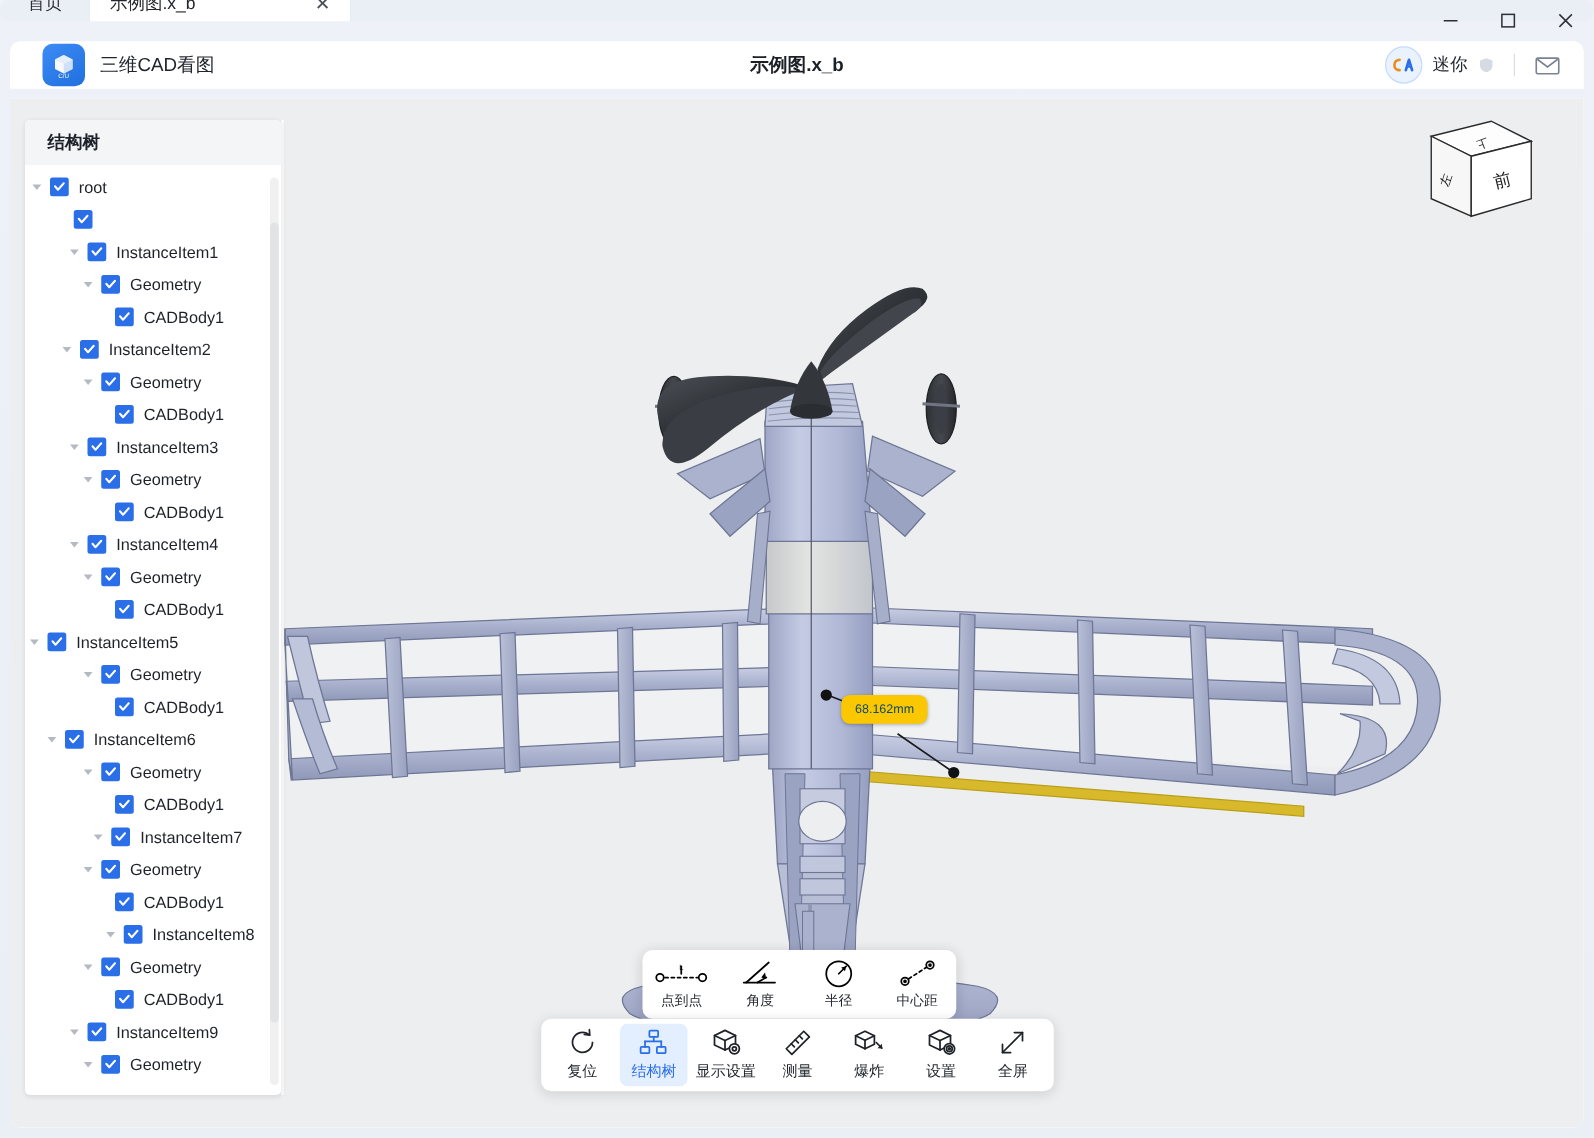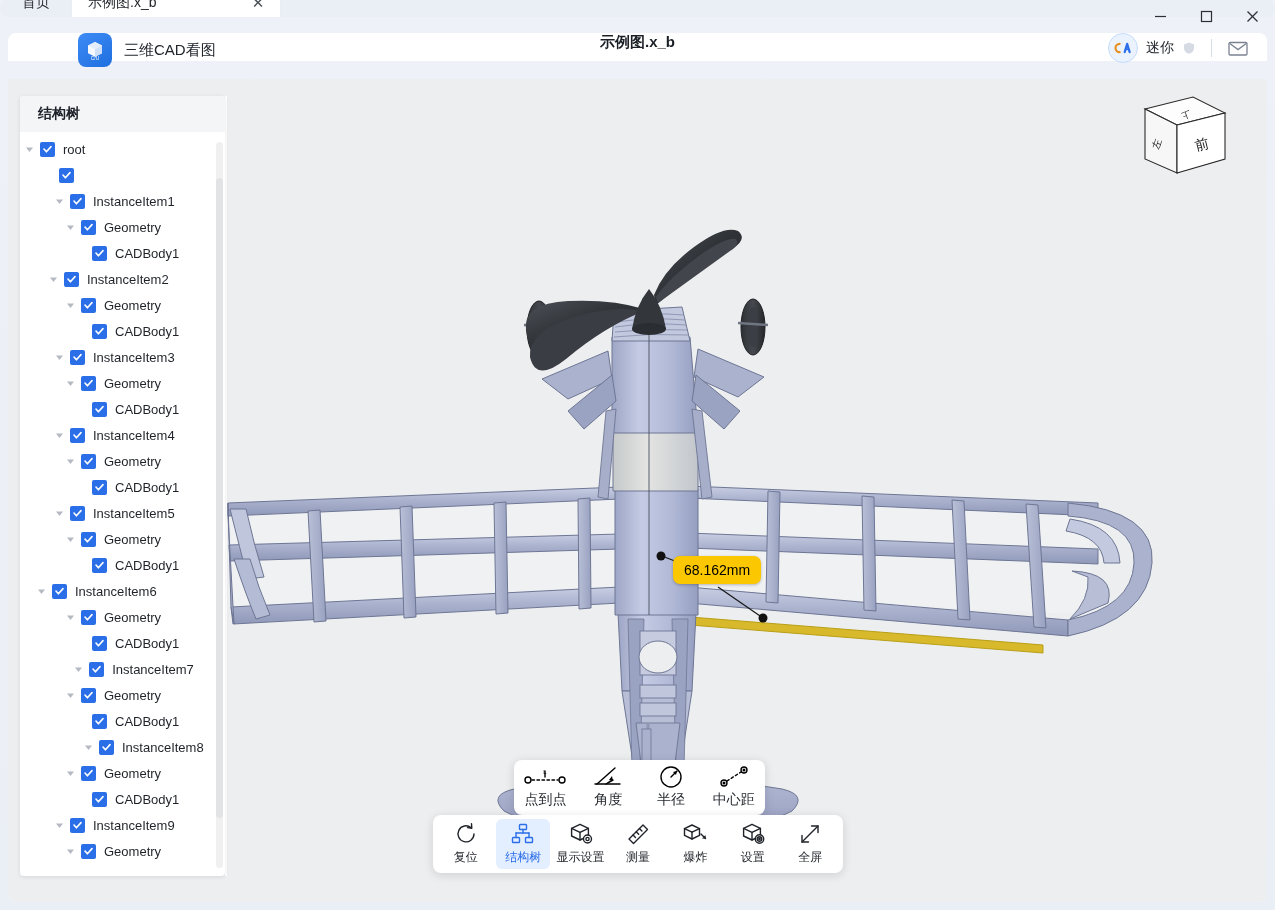--- a/index.html
+++ b/index.html
@@ -68,26 +68,25 @@
     display: flex; align-items: center; justify-content: center;
     color: #2b2f36;
     font-size: 13px;
   }
   .winbtn svg { display:block; }
 
   
   .header {
     position: absolute;
     top: 33px; left: 8px;
-    width: 1259px; height: 28px;
+    width: 1259px; height: 38px;
     background: #ffffff;
     border-radius: 8px 8px 0 0;
-    display: flex; align-items: flex-start;
+    display: flex; align-items: center;
     box-sizing: border-box;
-    padding-left: 44px;
   }
   .brand {
     display: flex; align-items: center;
     margin-left: 26px;
     gap: 12px;
   }
   .brand-logo {
     width: 34px; height: 34px;
     border-radius: 8px;
     background: linear-gradient(145deg, #3d8bf5 0%, #1f6fe0 100%);
@@ -222,22 +221,22 @@
     position: absolute;
     right: 32px; top: 12px;
     width: 120px; height: 90px;
   }
 
   
   .measure-label {
     position: absolute;
     left: 665px; top: 477px;
     background: #fbc700;
-    color: #000000;
-    font-size: 14px;
+    color: #0c4a6e;
+    font-size: 10px;
     padding: 6px 11px;
     border-radius: 7px;
     box-shadow: 0 1px 3px rgba(0,0,0,0.25);
     white-space: nowrap;
   }
 
   
   .measure-popup {
     position: absolute;
     left: 506px; top: 681px;
@@ -249,21 +248,21 @@
     justify-content: space-around;
     box-sizing: border-box;
   }
   .mp-item {
     width: 60px;
     display: flex; flex-direction: column;
     align-items: center; gap: 3px;
   }
   .mp-ico { height: 22px; display: flex; align-items: center; justify-content: center; }
   .mp-ico svg { display:block; }
-  .mp-txt { font-size: 14px; color: #1f2329; }
+  .mp-txt { font-size: 11px; color: #1f2329; }
 
   
   .toolbar {
     position: absolute;
     left: 425px; top: 736px;
     width: 410px; height: 58px;
     background: #ffffff;
     border-radius: 8px;
     box-shadow: 0 2px 10px rgba(16,24,40,0.14);
     display: flex; align-items: center;
@@ -697,21 +696,21 @@
                 <path d="M1 2.6 L8 2.6 L4.5 7 Z" fill="#b4b9c2"></path>
               </svg>
             </span>
             <span class="cbox">
               <svg width="11" height="11" viewBox="0 0 11 11">
                 <path d="M2 5 L4.4 7.8 L9 2.6" fill="none" stroke="#fff" stroke-width="1.6" stroke-linecap="round" stroke-linejoin="round"></path>
               </svg>
             </span>
             <span class="tree-label">CADBody1</span>
           </div>
-          <div class="tree-row" style="padding-left: 32px;">
+          <div class="tree-row" style="">
             <span class="caret">
               <svg width="9" height="9" viewBox="0 0 9 9">
                 <path d="M1 2.6 L8 2.6 L4.5 7 Z" fill="#b4b9c2"></path>
               </svg>
             </span>
             <span class="cbox">
               <svg width="11" height="11" viewBox="0 0 11 11">
                 <path d="M2 5 L4.4 7.8 L9 2.6" fill="none" stroke="#fff" stroke-width="1.6" stroke-linecap="round" stroke-linejoin="round"></path>
               </svg>
             </span>

